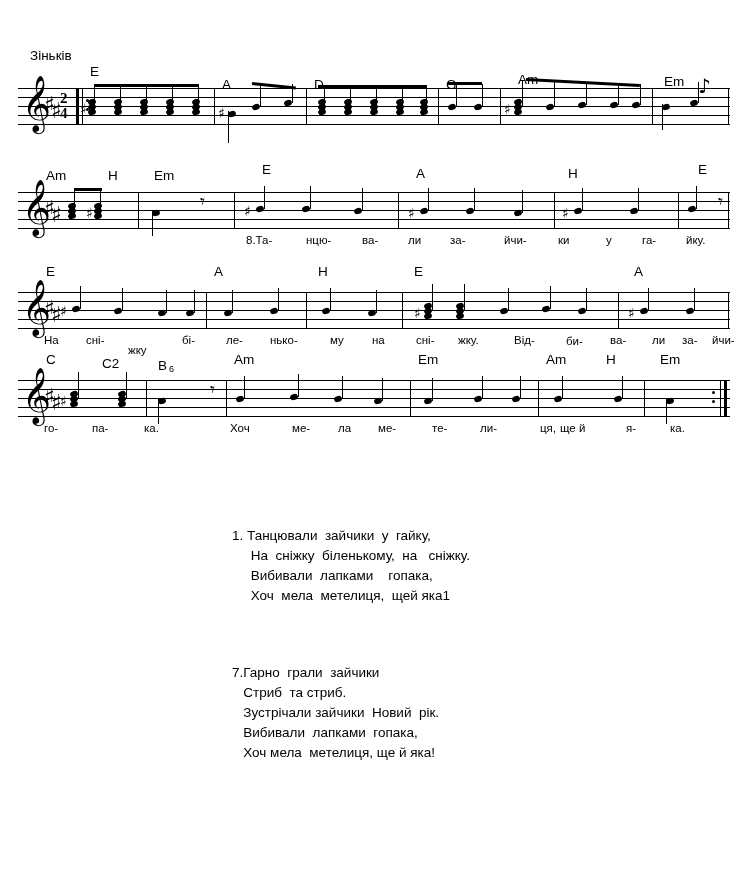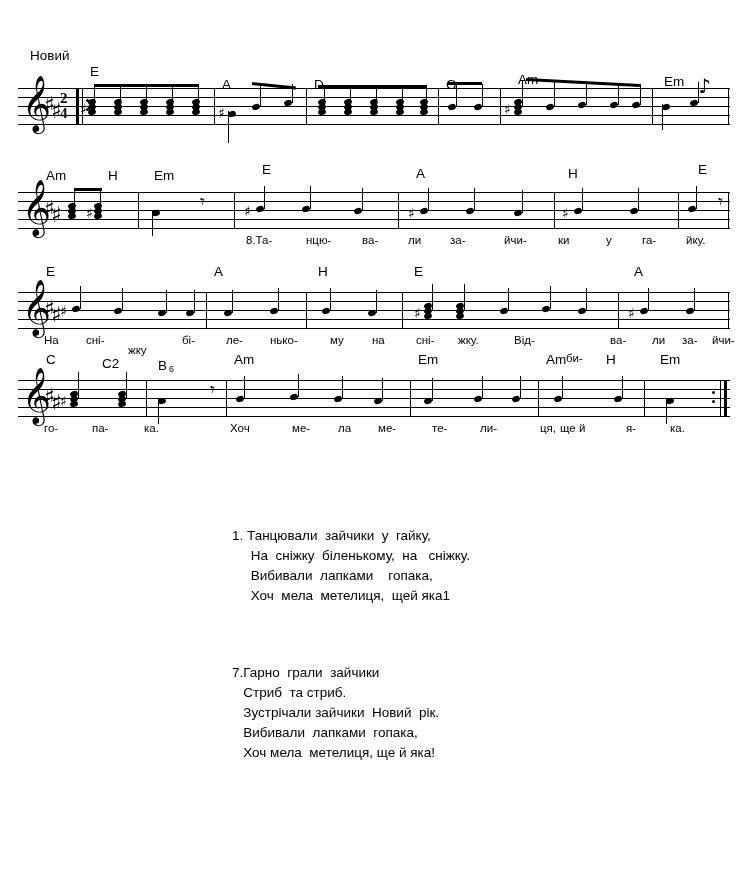--- a/index.html
+++ b/index.html
@@ -169,21 +169,21 @@
     white-space: pre;
   }
 </style>
 </head>
 <body>
 
 <div class="sheet">
 
 
 
-  <div class="tempo">Новий</div>
+  <div class="tempo">Зіньків</div>
 
   <div class="system" id="sys1" style="top:68px">
     <div class="staff">
       <div class="line l0"></div>
         <div class="line l1"></div>
         <div class="line l2"></div>
         <div class="line l3"></div>
         <div class="line l4"></div>
     </div>
     <div class="clef" style="left:4px;top:11px">𝄞</div>
@@ -476,21 +476,21 @@
     <div class="lyric" style="left:68px;top:62px">сні-</div>
     <div class="lyric" style="left:110px;top:72px">жку</div>
     <div class="lyric" style="left:164px;top:62px">бі-</div>
     <div class="lyric" style="left:208px;top:62px">ле-</div>
     <div class="lyric" style="left:252px;top:62px">нько-</div>
     <div class="lyric" style="left:312px;top:62px">му</div>
     <div class="lyric" style="left:354px;top:62px">на</div>
     <div class="lyric" style="left:398px;top:62px">сні-</div>
     <div class="lyric" style="left:440px;top:62px">жку.</div>
     <div class="lyric" style="left:496px;top:62px">Від-</div>
-    <div class="lyric" style="left:548px;top:80px">би-</div>
+    <div class="lyric" style="left:548px;top:63px">би-</div>
     <div class="lyric" style="left:592px;top:62px">ва-</div>
     <div class="lyric" style="left:634px;top:62px">ли</div>
     <div class="lyric" style="left:664px;top:62px">за-</div>
     <div class="lyric" style="left:694px;top:62px">йчи-</div>
   </div>
 
   <div class="system" id="sys4" style="top:360px">
     <div class="staff">
       <div class="line l0"></div>
         <div class="line l1"></div>

